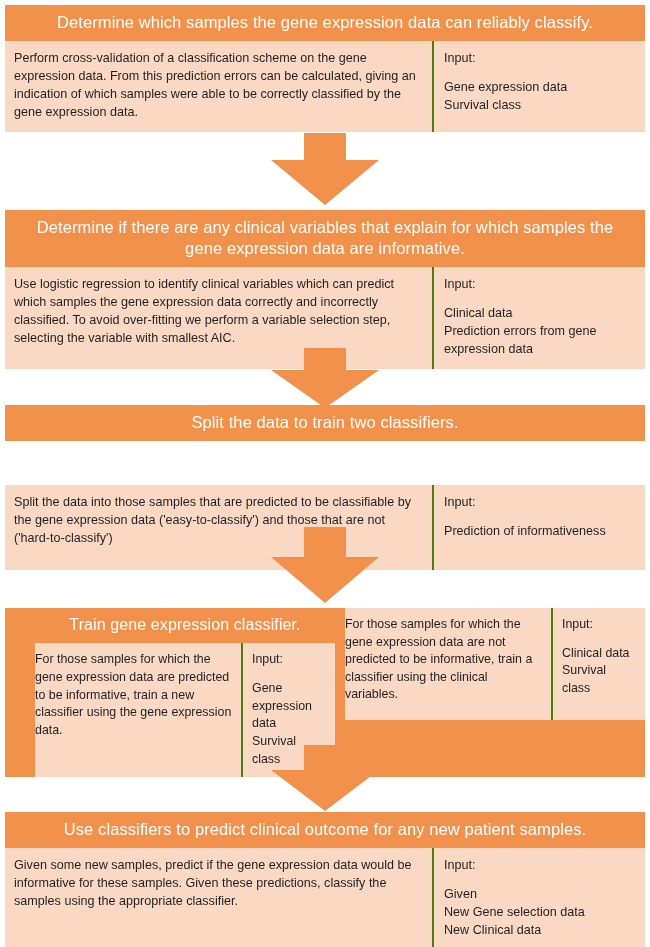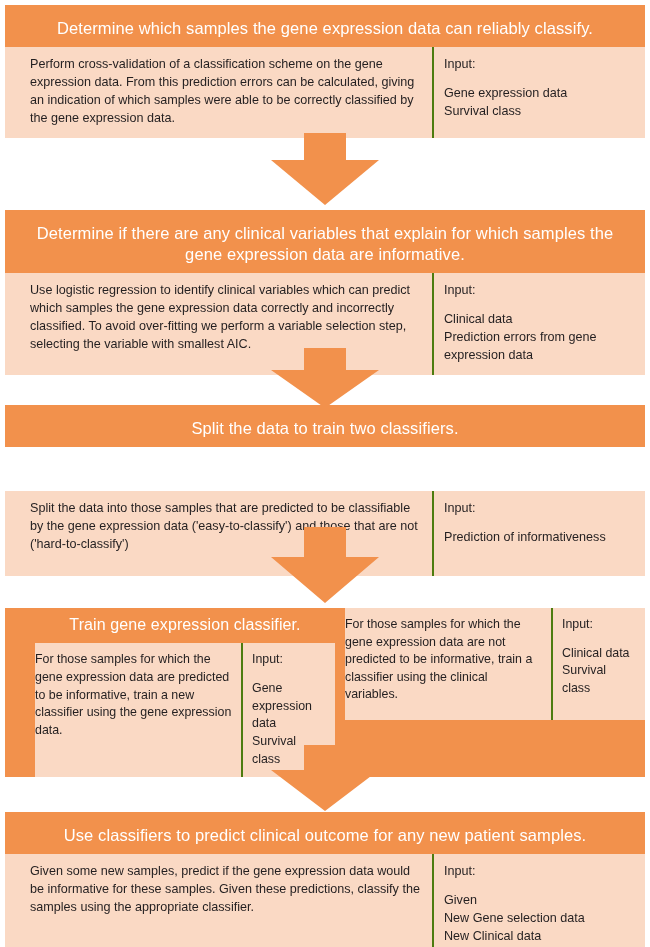--- a/index.html
+++ b/index.html
@@ -28,35 +28,35 @@
     width: 640px;
     box-sizing: border-box;
   }
 
   .step-header {
     background: #f2914c;
     color: #ffffff;
     text-align: center;
     font-size: 16.5px;
     line-height: 1.28;
-    padding: 13px 14px 8px 14px;
+    padding: 7px 14px 8px 14px;
     box-sizing: border-box;
     letter-spacing: 0.1px;
   }
 
   .step-body {
     display: flex;
     background: #fad9c4;
     box-sizing: border-box;
     width: 100%;
   }
 
   .body-desc {
     flex: 0 0 auto;
-    padding: 9px 12px 10px 25px;
+    padding: 9px 12px 10px 9px;
     font-size: 12.6px;
     line-height: 1.42;
     box-sizing: border-box;
   }
 
   .body-input {
     flex: 1 1 auto;
     padding: 9px 10px 10px 10px;
     font-size: 12.6px;
     line-height: 1.42;

